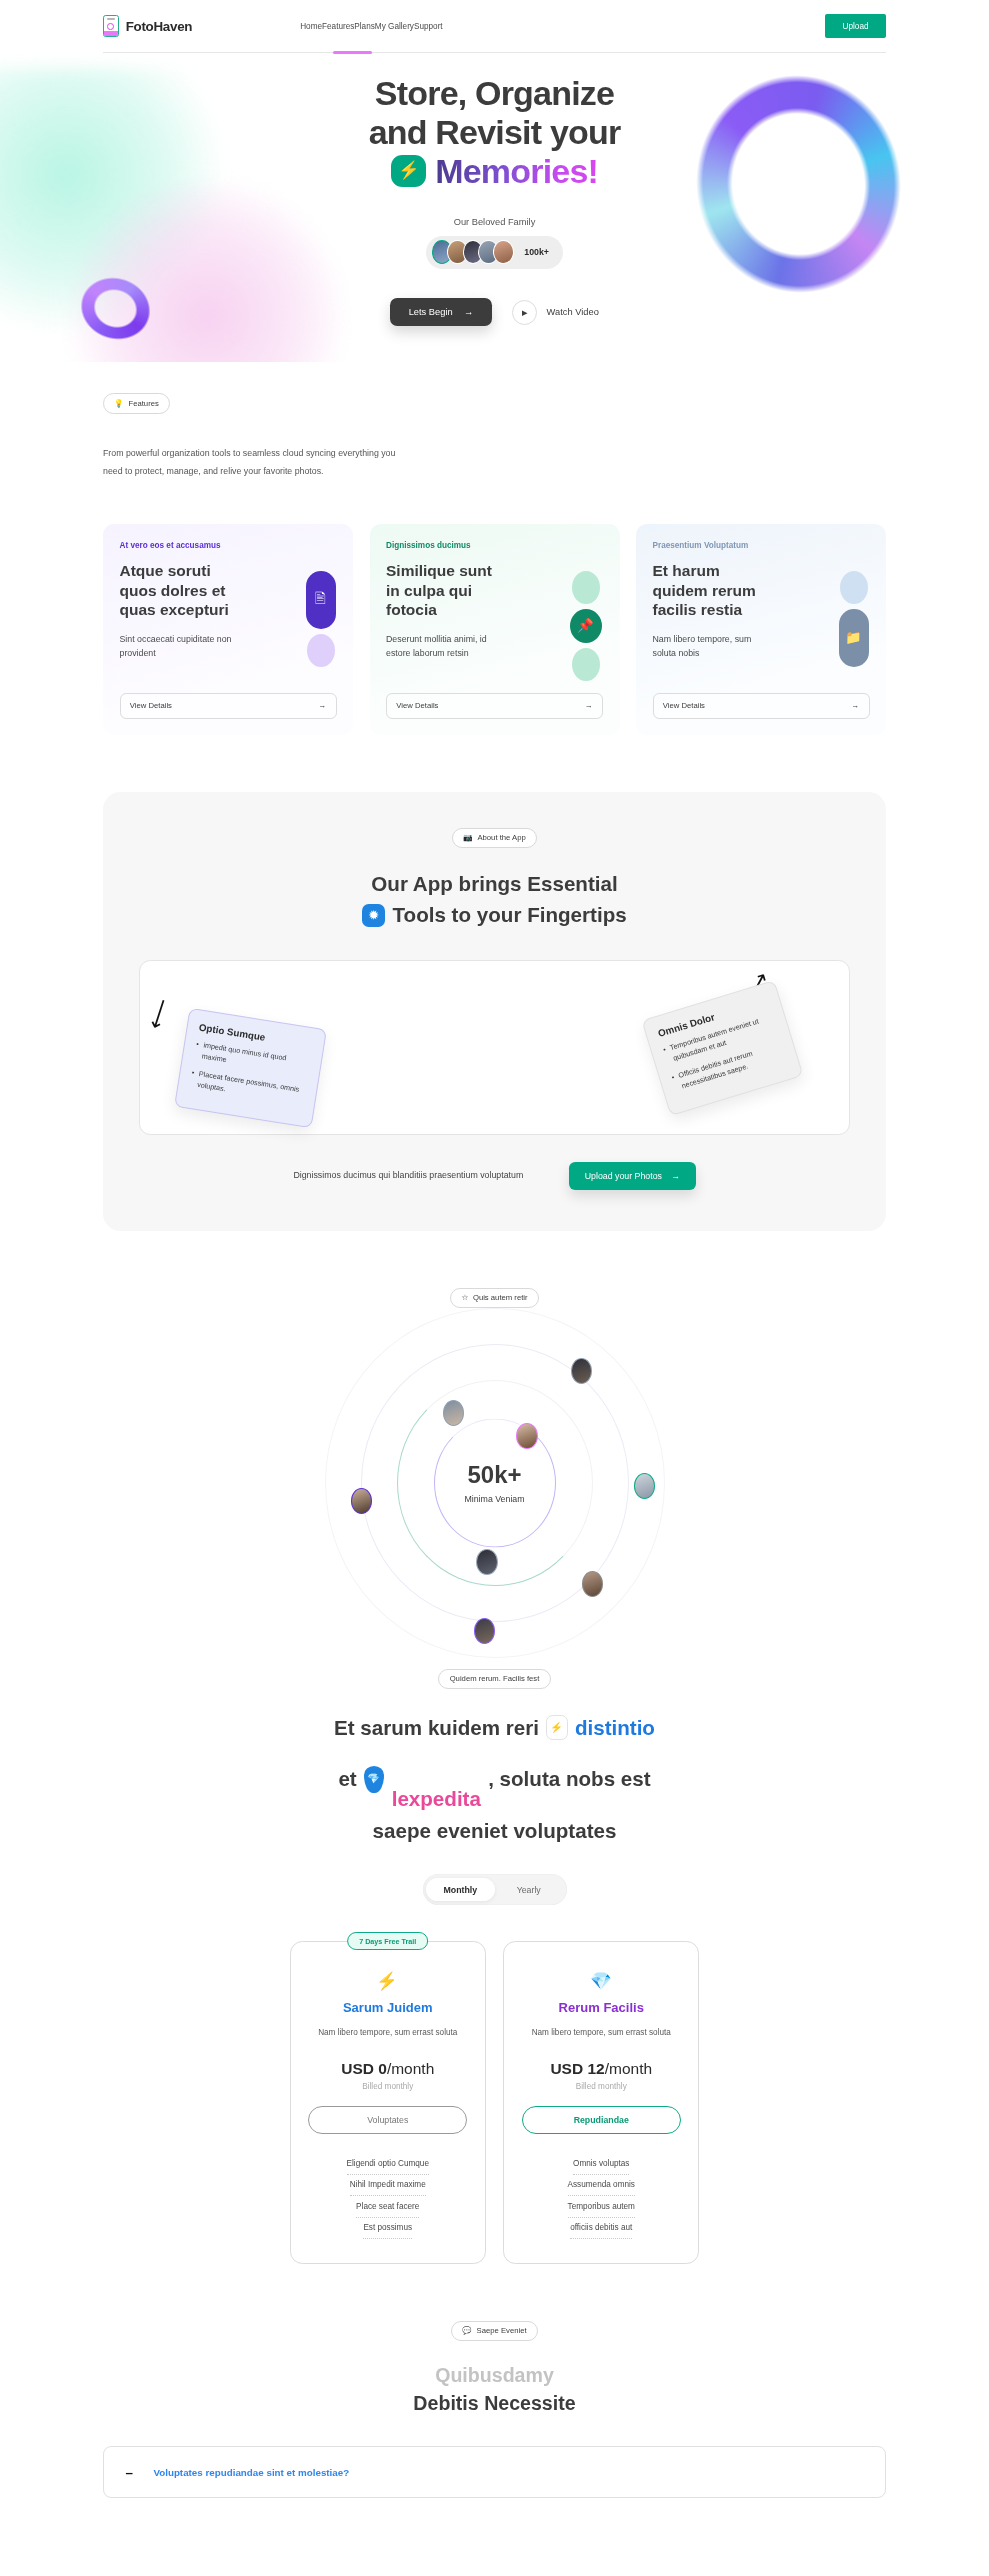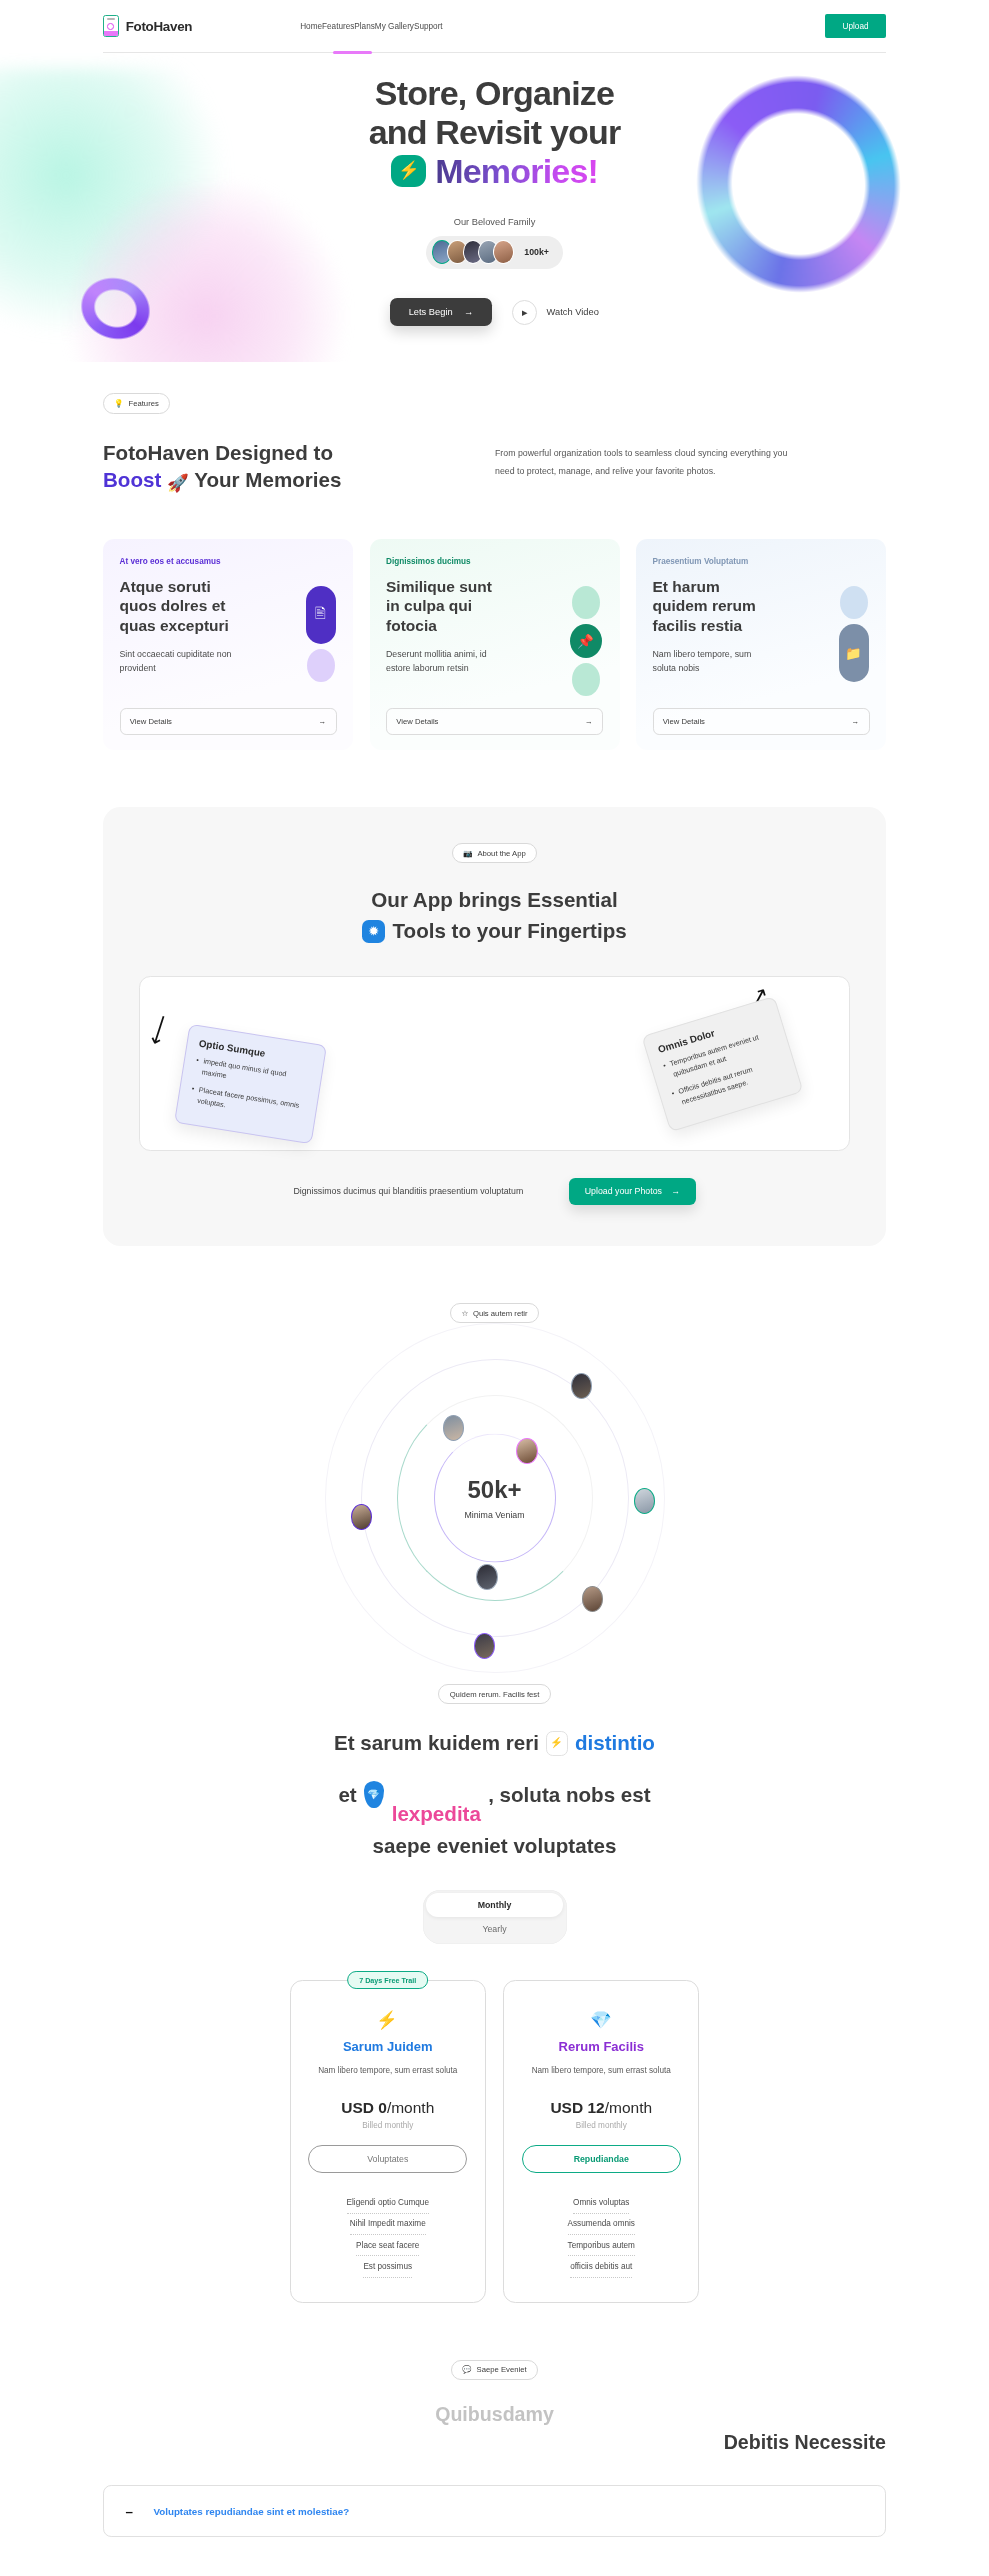--- a/index.html
+++ b/index.html
@@ -240,21 +240,21 @@
   .pricing h2 .ln{ display:flex; align-items:center; justify-content:center; gap:7.2px; flex-wrap:wrap;}
   .blue-t{ color:#1f7ae0; }
   .purple-t{ color:#ec4899;margin-top:39px; }
   .bolt-out{ width:21.6px; height:25px; border-radius:6.7px; border:1px solid #e2e2e2; background:#fff;
     display:inline-flex; align-items:center; justify-content:center; color:#1f84e0; font-size:10.3px;}
   .gem-blue{ width:20.6px; height:27px; background:#1f84e0; color:#fff; font-size:10.3px;
     display:inline-flex; align-items:center; justify-content:center;
     border-radius:50% 50% 46% 46% / 34% 34% 66% 66%; }
   .toggle{
     margin:28px auto 0; width:144px; background:#f4f4f4; border-radius:17.5px; padding:3.6px;
-    display:flex; box-shadow:inset 0 0 0 0.5px #ececec;flex-direction:column;
+    display:flex; box-shadow:inset 0 0 0 0.5px #ececec;
   }
   .toggle div{ flex:1; text-align:center; padding:6.7px 0; font-size:8.8px; color:#6b6b6b; cursor:pointer; border-radius:14.4px;}
   .toggle div.on{ background:#fff; color:#2b2b2b; font-weight:bold; box-shadow:0 1px 4.1px rgba(0,0,0,.07);}
   .plans{ display:flex; gap:17.5px; justify-content:center; margin-top:36px; }
   .plan{
     width:196px; border:0.5px solid #dcdcdc; border-radius:12.4px; background:#fff;
     padding:29px 17.5px 24px; position:relative;
   }
   .trial{
     position:absolute; top:-9.8px; left:50%; transform:translateX(-50%);
@@ -277,21 +277,21 @@
   .p1 .plan-btn{ border:0.5px solid #9a9a9a; color:#777; }
   .p2 .plan-btn{ border:1px solid #0cab86; color:#0a9b75; font-weight:bold; }
   .plan-feats{ margin-top:19.6px; list-style:none; }
   .plan-feats li{ font-size:8.2px; color:#4a4a4a; padding:5.7px 0;
     border-bottom:0.5px dotted #c9c9c9; display:inline-block; }
   .plan-feats li { display:block; width:fit-content; margin:0 auto; }
 
   
   .faq{ padding:57px 103px 0; text-align:center; }
   .faq h3.q{ margin-top:23px; font-size:19.6px; font-weight:bold; color:#c3c3c3; }
-  .faq h2.a{ font-size:19.6px; font-weight:bold; color:#3c3c3c; margin-top:5.2px;text-align:right; }
+  .faq h2.a{ font-size:19.6px; font-weight:bold; color:#3c3c3c; margin-top:5.2px; }
   .faq-list{ margin-top:31px; }
   .faq-item{
     border:0.5px solid #e0e0e0; border-radius:8.2px; background:#fafafa;
     padding:17.5px 19.6px; margin-bottom:11.3px; text-align:left; cursor:pointer;
   }
   .faq-item.open{ background:#fff; }
   .faq-q{ display:flex; align-items:center; gap:18.5px; font-size:9.8px; color:#3c3c3c; }
   .faq-item.open .faq-q{ color:#2f86f0; font-weight:bold; }
   .faq-sign{ font-size:13.4px; width:11.3px; text-align:center; color:#111; }
 </style>
@@ -362,28 +362,20 @@
     </div>
   </div>
 
   <div class="sec features">
     <span class="chip">
       <span>💡</span>
       <span>Features</span>
     </span>
 
     <div class="feat-head">
-      <div class="feat-title">
-        <div>FotoHaven Designed to</div>
-        <div>
-          <span class="boost">Boost</span>
-          <span class="rocket">🚀</span>
-          <span>Your Memories</span>
-        </div>
-      </div>
       <div class="feat-desc">From powerful organization tools to seamless cloud syncing everything you need to protect, manage, and relive your favorite photos.</div>
     </div>
 
     <div class="cards3">
       <div class="fcard c1">
         <div class="fc-kicker">At vero eos et accusamus</div>
         <div class="fc-title">Atque soruti quos dolres et quas excepturi</div>
         <div class="fc-body">Sint occaecati cupiditate non provident</div>
         <div class="fc-deco">
           <span class="pill-icon">🖹</span>

